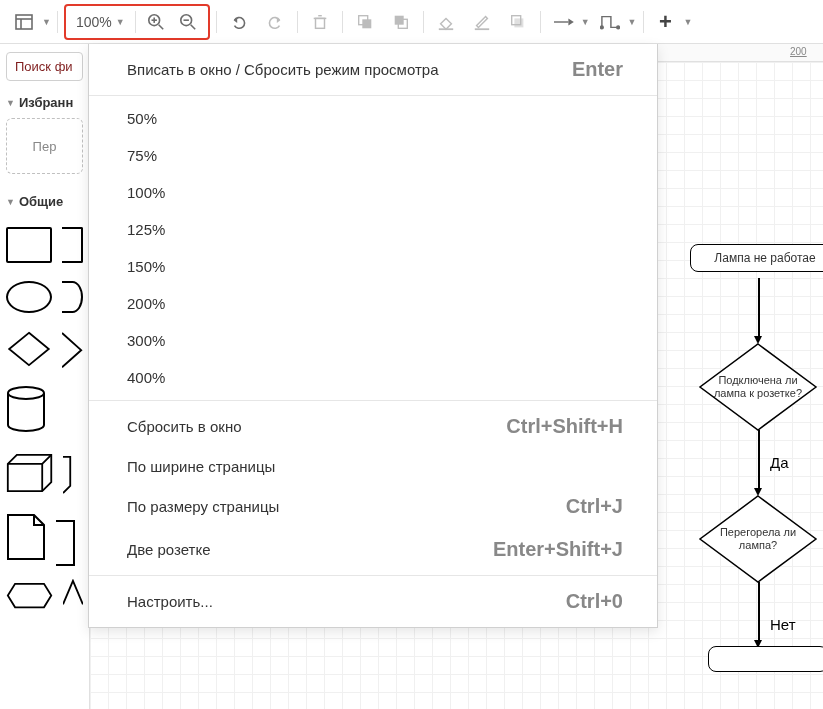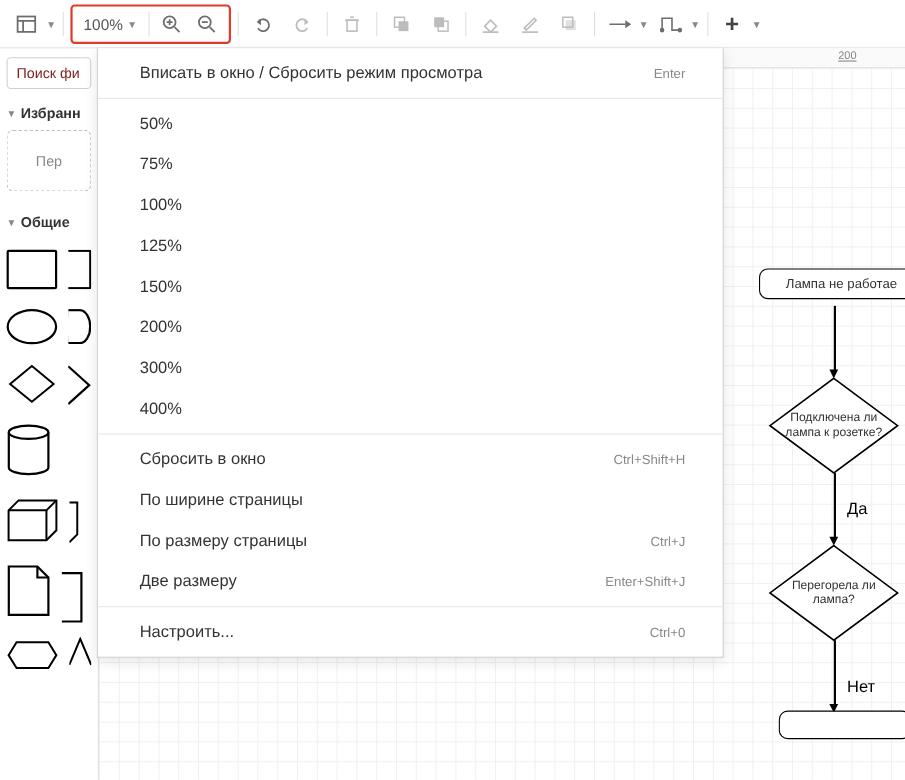--- a/index.html
+++ b/index.html
@@ -206,21 +206,21 @@
   .dd-item {
     display: flex;
     justify-content: space-between;
     align-items: center;
     padding: 10px 34px 10px 38px;
     font-size: 15px;
     color: #333;
     cursor: pointer;
     text-align: right;
   }
-  .dd-item .shortcut { color: #888; font-size: 12px; }
+  .dd-item .shortcut { color: #888; font-size: 20px; font-weight: bold; }
   .dd-sep {
     height: 1px;
     background: #e6e6e6;
     margin: 4px 0;
   }
 </style>
 </head>
 <body>
 
 <div class="toolbar">
@@ -431,21 +431,21 @@
               <polyline points="0,28 11,2 22,28" fill="none" stroke="#000" stroke-width="2"></polyline>
             </svg>
         </div>
       </div>
     </div>
   </div>
 
   <div class="canvas-area">
     <div class="grid-bg"></div>
     <div class="ruler-h">
-      <span class="ruler-tick" style="left: 672px; text-decoration: underline;">200</span>
+      <span class="ruler-tick" style="left: 700px; text-decoration: underline;">200</span>
     </div>
 
     <div class="flowchart">
       <div class="fc-box" style="left:40px; top:0; width:150px;">
         <span>Лампа не работае</span>
       </div>
       <div class="fc-line" style="left:108px; top:34px; width:1.5px; height:60px;"></div>
       <div class="fc-arrow" style="left:104px; top:92px;"></div>
 
       <div class="fc-diamond" style="left:48px; top:98px;">
@@ -515,21 +515,21 @@
   </div>
   <div class="dd-item">
     <span>По ширине страницы</span>
     <span class="shortcut"></span>
   </div>
   <div class="dd-item">
     <span>По размеру страницы</span>
     <span class="shortcut">Ctrl+J</span>
   </div>
   <div class="dd-item">
-    <span>Две размеру</span>
+    <span>Две розетке</span>
     <span class="shortcut">Enter+Shift+J</span>
   </div>
   <div class="dd-sep"></div>
   <div class="dd-item">
     <span>Настроить...</span>
     <span class="shortcut">Ctrl+0</span>
   </div>
 </div>
 
 </body></html>

